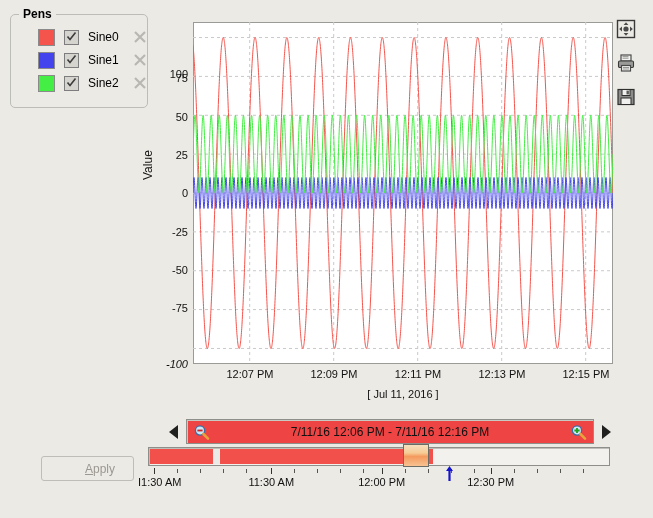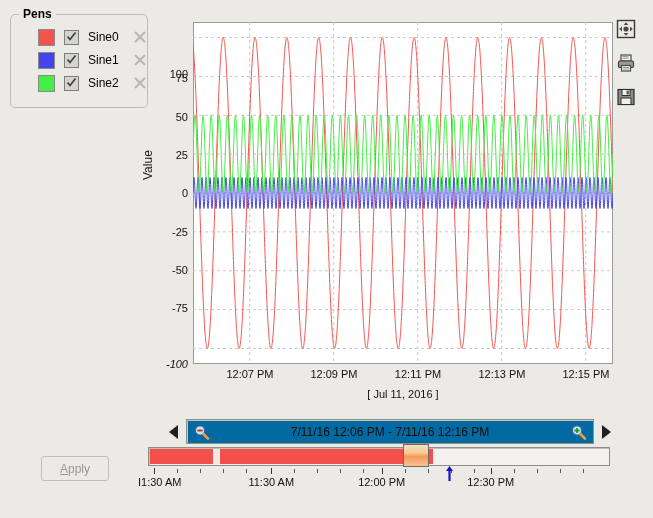--- a/index.html
+++ b/index.html
@@ -79,21 +79,21 @@
   
   #nav-row{left:166px;top:419px;width:448px;height:26px;}
   .nav-arrow{
     position:absolute;top:3px;width:16px;height:20px;
     display:flex;align-items:center;justify-content:center;
   }
   #nav-prev{left:0;}
   #nav-next{right:0;}
   #range-box{
     position:absolute;left:20px;right:20px;top:0;height:25px;
-    background:#0369a1;border:1px solid #8e8e8a;
+    background:#ef4444;border:1px solid #8e8e8a;
     box-shadow:inset 1px 1px 0 #c9c9c4;
     display:flex;align-items:center;justify-content:center;
     box-sizing:border-box;
   }
   #range-text{font-size:12px;color:#111;}
   .mag{position:absolute;top:4px;width:17px;height:17px;}
   #mag-out{left:6px;}
   #mag-in{right:6px;}
 
   
@@ -114,21 +114,21 @@
     position:absolute;top:476px;font-size:11px;color:#111;
     transform:translateX(-50%);white-space:nowrap;
   }
   #marker{position:absolute;left:450px;top:466px;width:11px;height:15px;}
 
   
   #apply-btn{
     left:41px;top:456px;width:66px;height:23px;
     border:1px solid #BFBDB8;border-radius:3px;
     background:#ECEAE5;color:#9b9892;
-    font-size:12px;display:flex;align-items:center;justify-content:center;
+    font-size:12px;display:flex;align-items:center;justify-content:center;padding-left:25px;
   }
   #apply-btn u{text-decoration:underline;}
 </style>
 </head>
 <body>
 
 <div class="abs" id="pens-panel">
   <div id="pens-title">Pens</div>
 
   <div class="pen-row" style="top:12px;">

